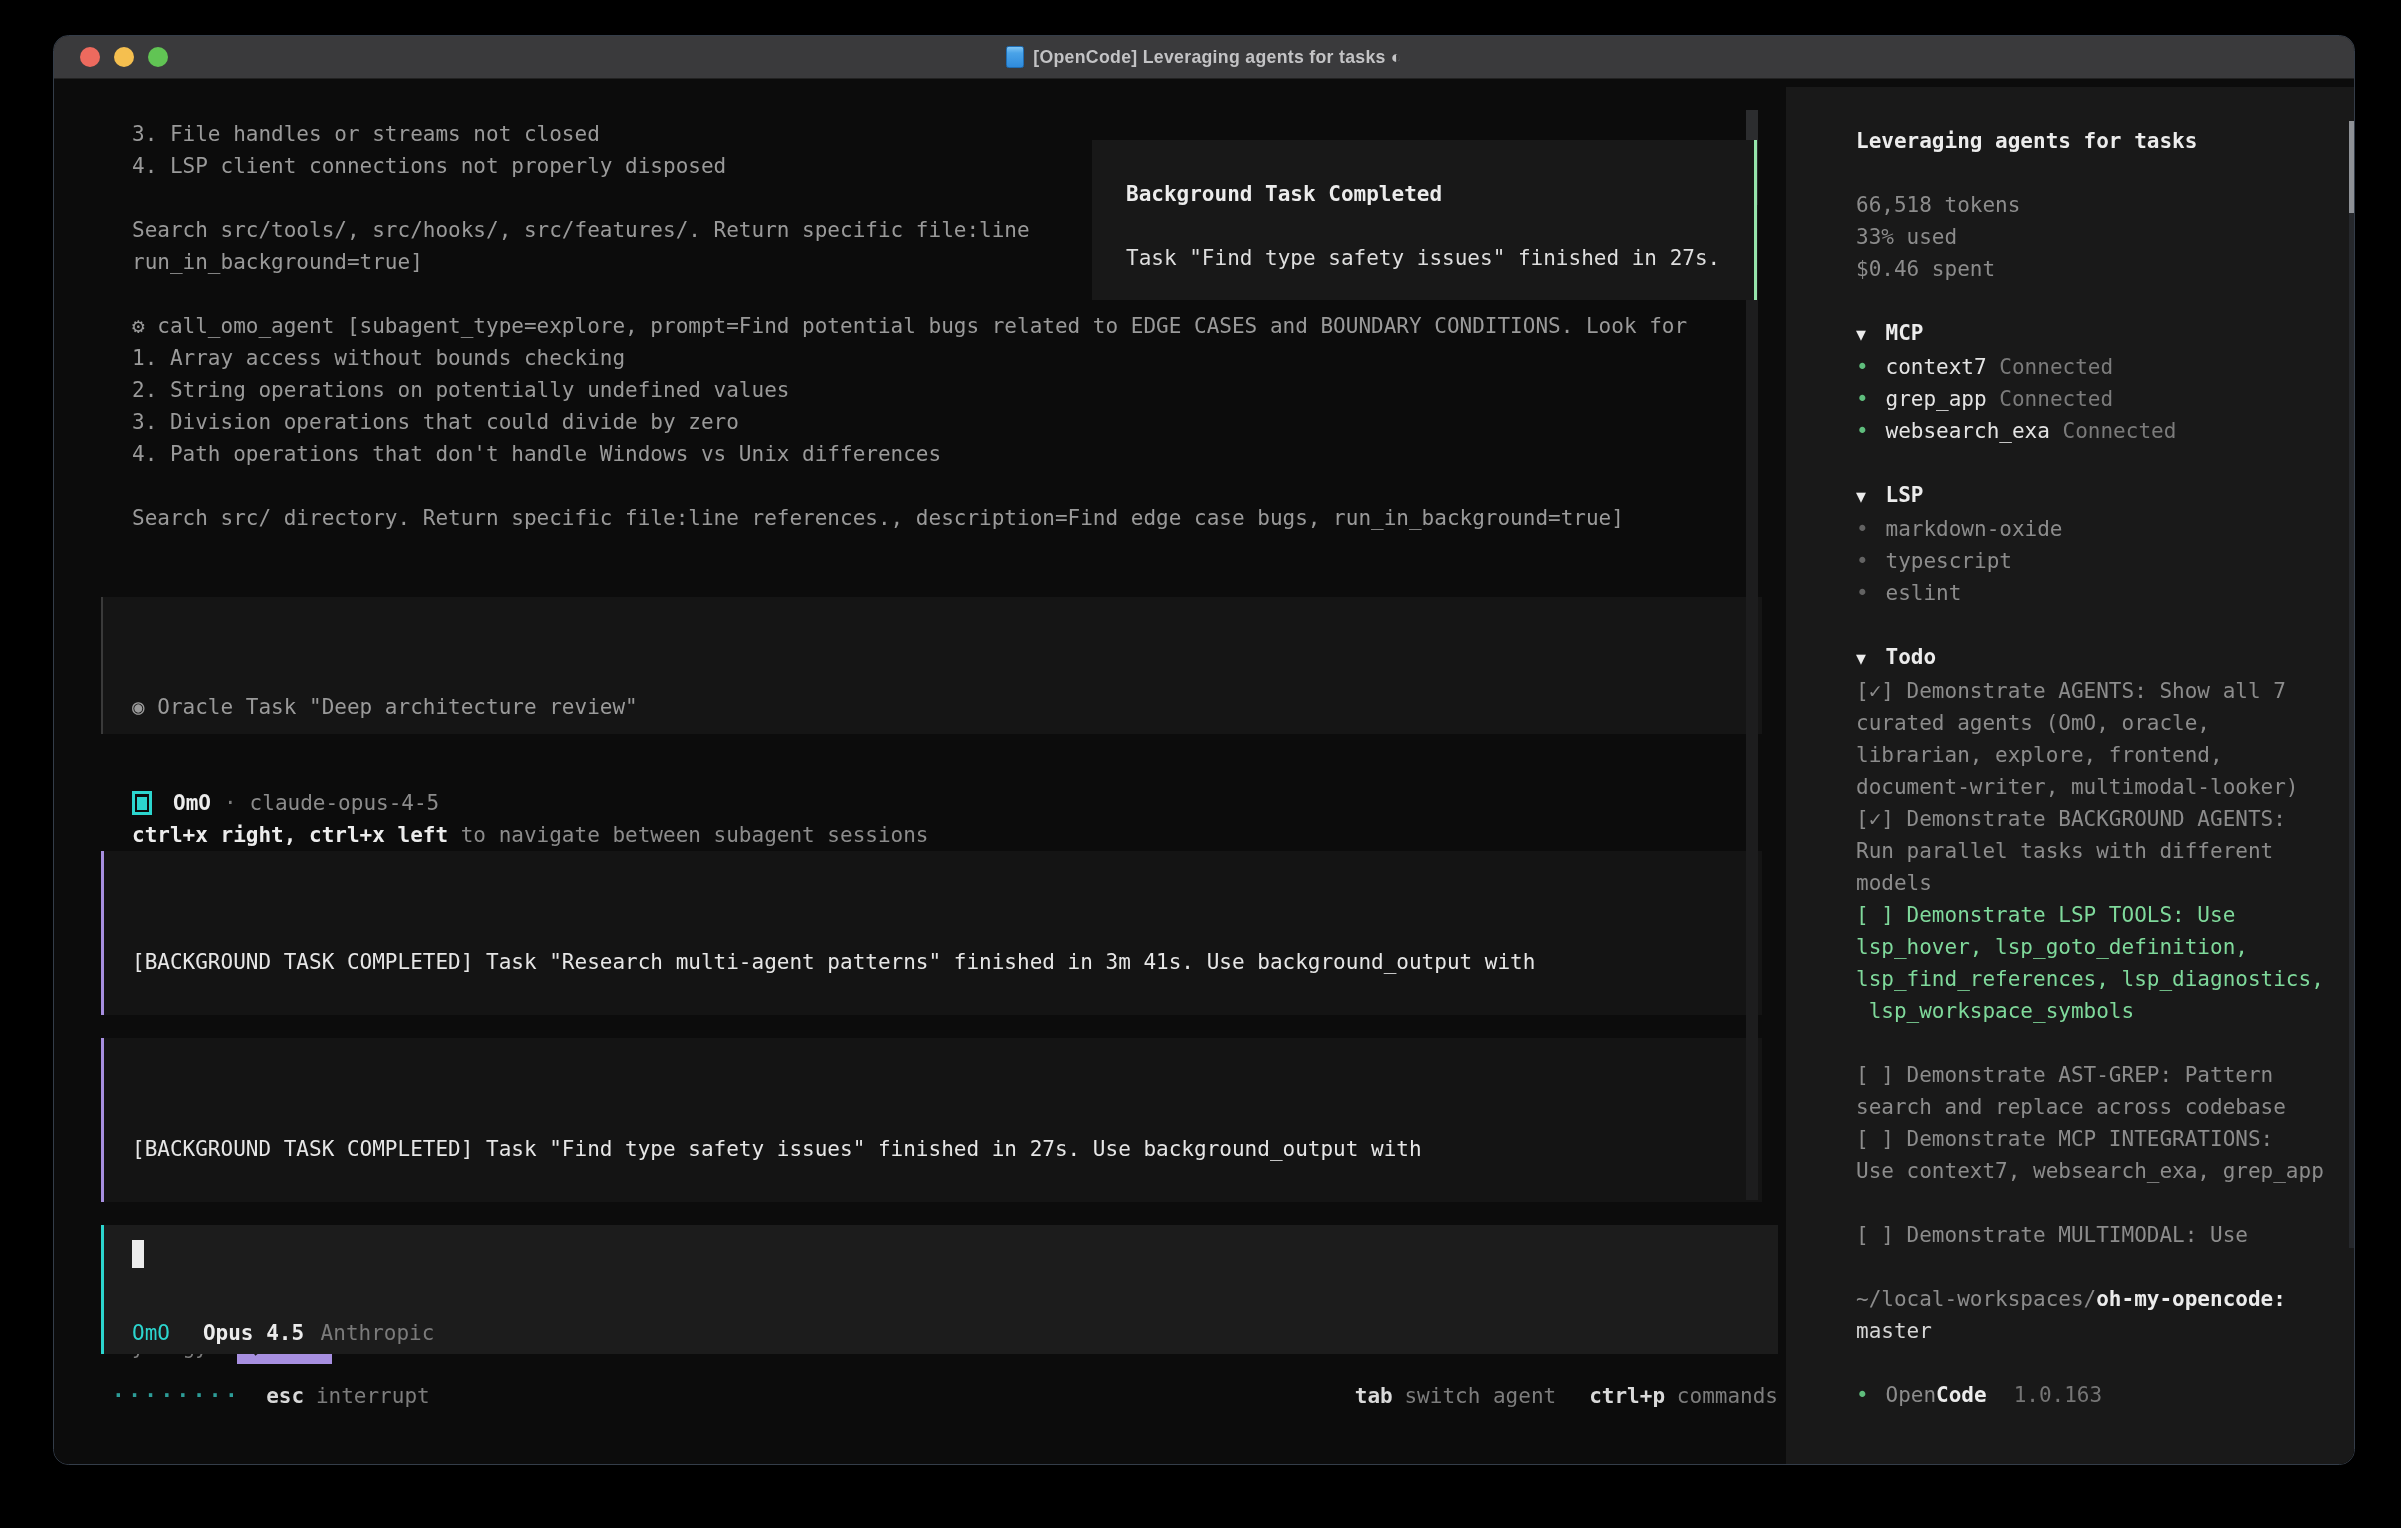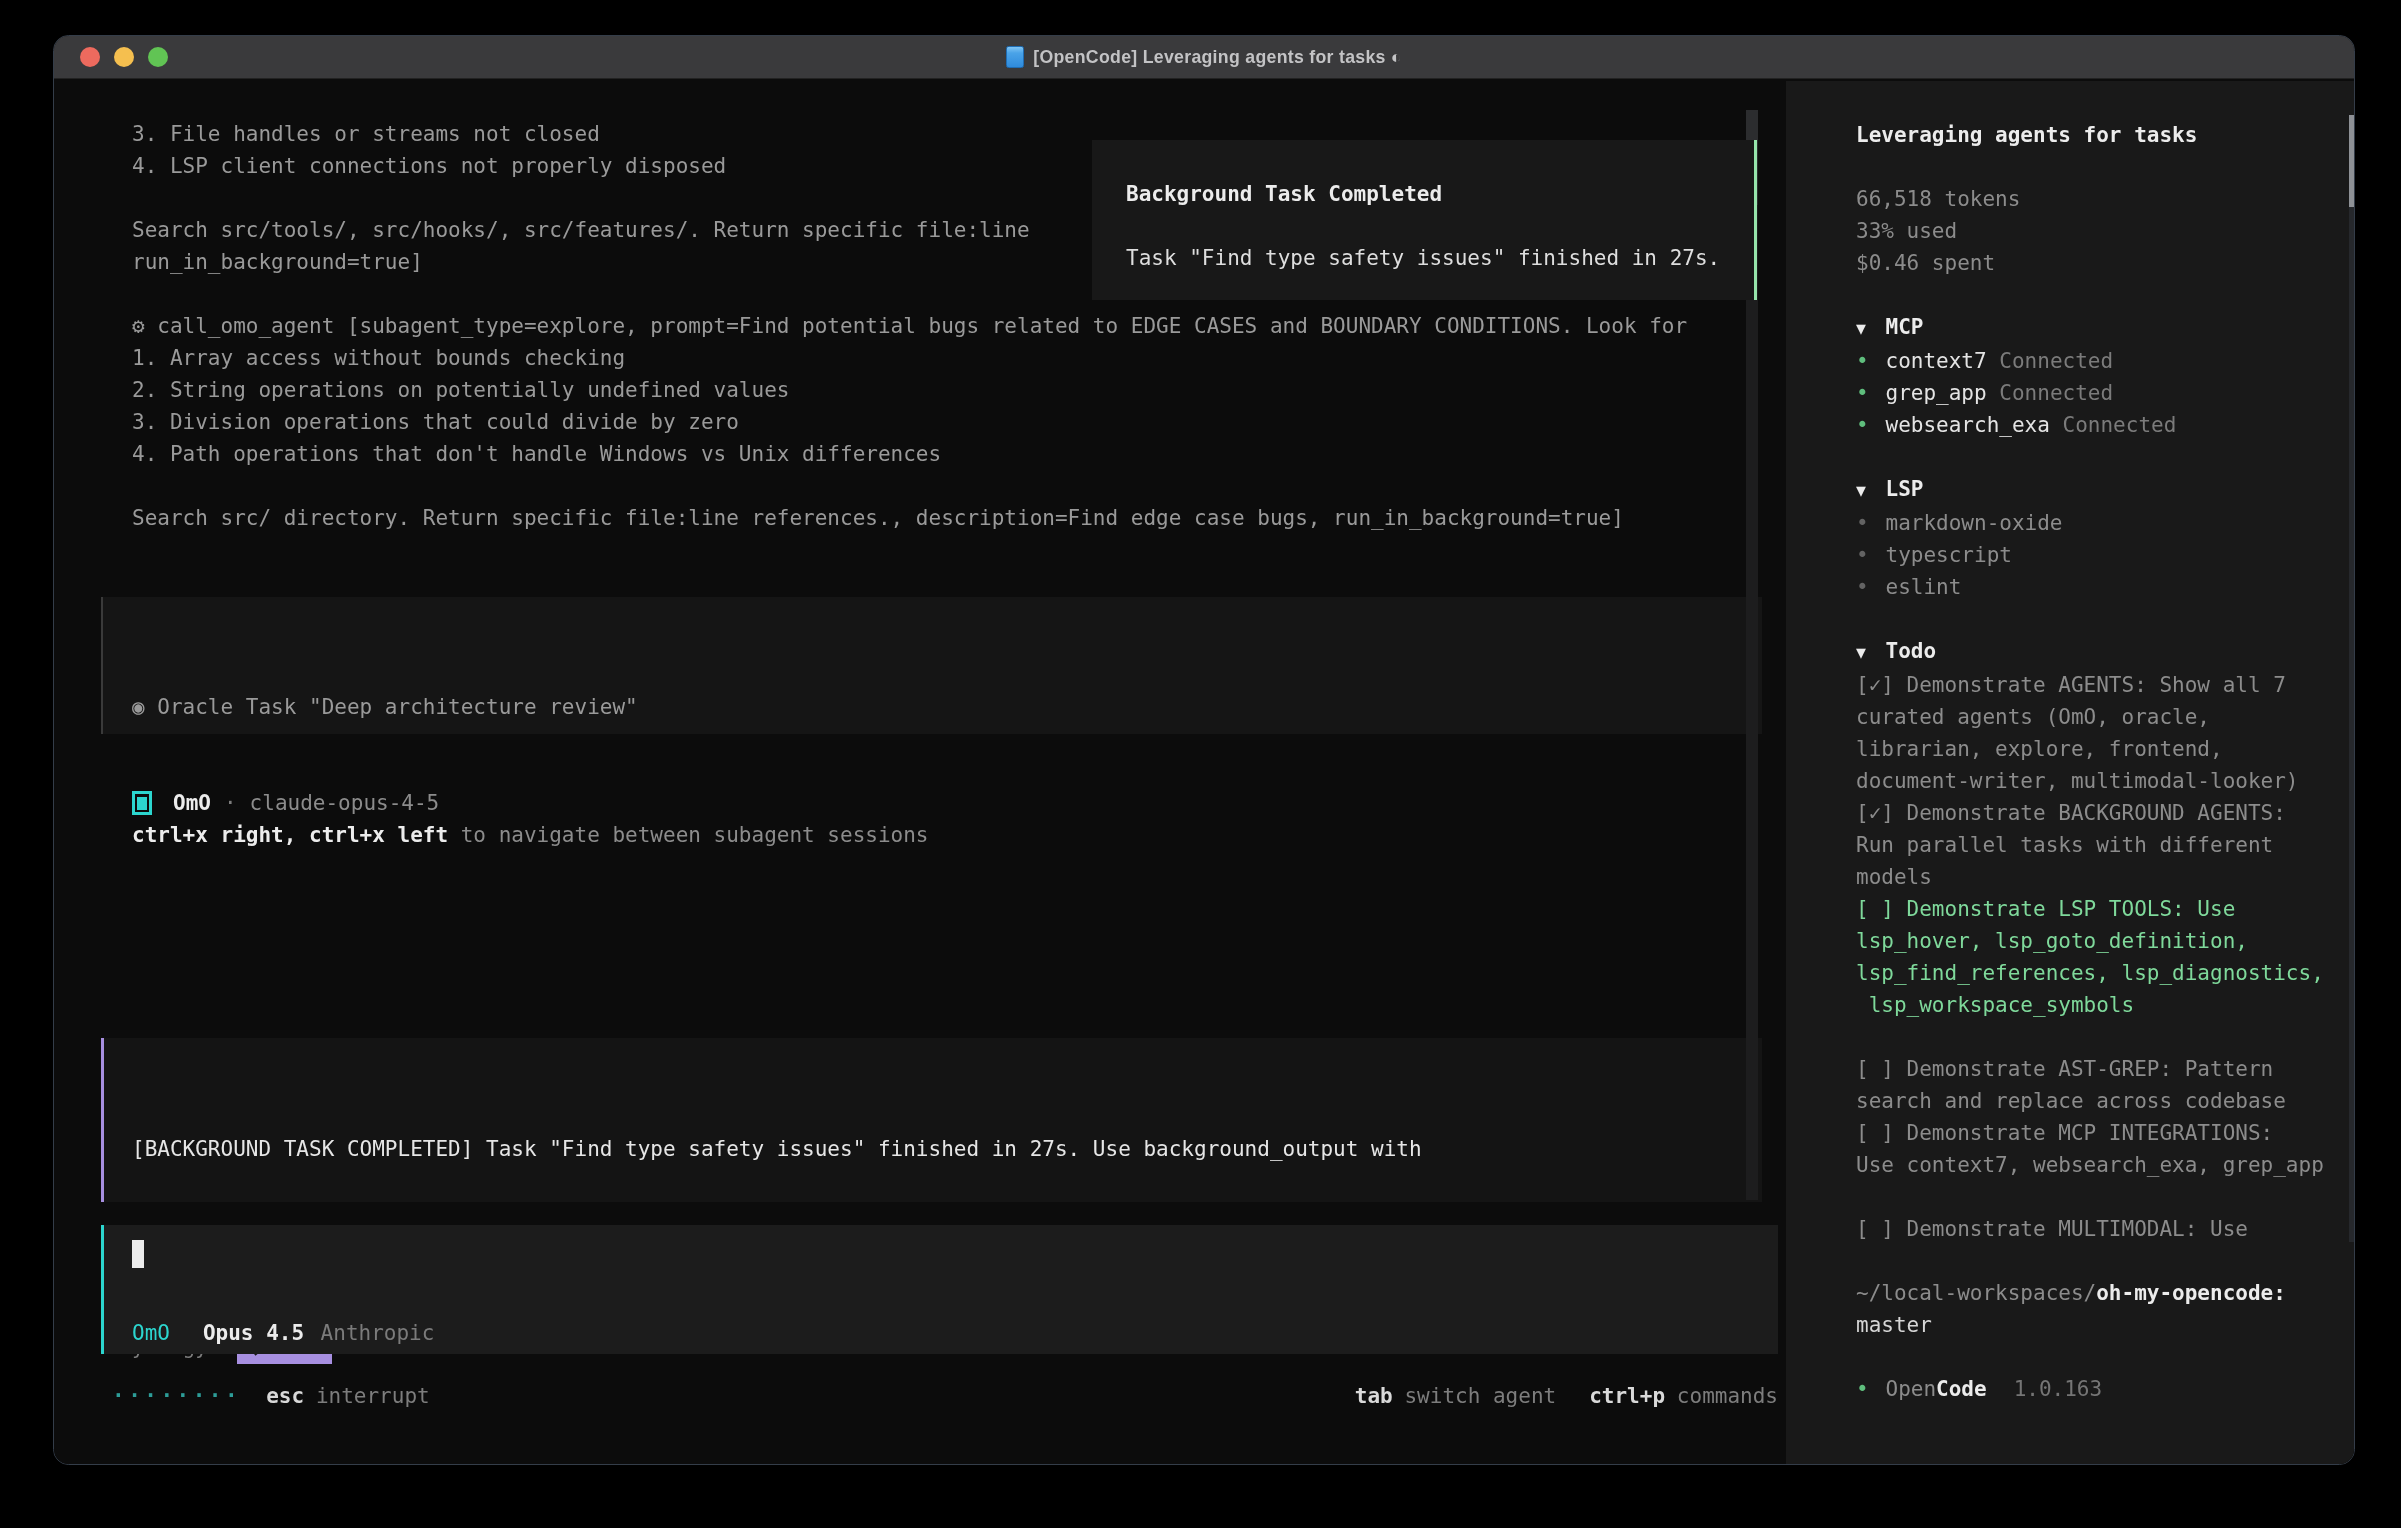--- a/index.html
+++ b/index.html
@@ -73,21 +73,21 @@
 
   .toast { position:absolute; left:1038px; top:61px; width:665px; height:160px;
     background:#181818; border-right:3.5px solid #96e4ab; padding:38px 0 0 34px; z-index:5; }
   .toast-title { color:#ececec; font-weight:bold; }
   .toast-body { color:#dedede; margin-top:32px; }
 
   .main-scrollbar { position:absolute; left:1692px; top:31px; width:11.8px; height:1090px; background:#1d1d1e; }
   .main-scrollbar .thumb { width:100%; height:95px; background:#2c2d2f; }
 
   
-  .sidebar { position:absolute; left:1732px; top:2px; width:568px; bottom:0; background:#191919;
+  .sidebar { position:absolute; left:1732px; top:8px; width:568px; bottom:0; background:#191919;
     font-size:21px; line-height:32px; color:#8c8c8c; padding:38px 23.6px 0 70px; }
   .srow { white-space:pre-wrap; }
   .bold-white { color:#ececec; font-weight:bold; }
   .gap { height:32px; }
   .tri { display:inline-block; font-size:16.5px; color:#ececec; width:29.5px; }
   .bullet { display:inline-block; width:29.5px; }
   .bullet.green { color:#5fbe7d; }
   .bullet.dim { color:#636363; }
   .item-name { color:#e4e4e4; }
   .item-status { color:#7b7b7b; }
@@ -146,20 +146,28 @@
 
       <div class="agent-header">
         <span class="agent-square">
             <i></i>
           </span>
         <span class="agent-name">OmO</span>
         <span class="agent-sep">·</span>
         <span class="agent-model">claude-opus-4-5</span>
       </div>
 
+      <div class="task-box t1">
+        <div>[BACKGROUND TASK COMPLETED] Task "Research multi-agent patterns" finished in 3m 41s. Use background_output with</div>
+        <div>task_id="bg_dcfac161" to get results.</div>
+        <div class="task-meta">
+          <span class="task-user">yeongyu</span>
+          <span class="badge">QUEUED</span>
+        </div>
+      </div>
 
       <div class="task-box t2">
         <div>[BACKGROUND TASK COMPLETED] Task "Find type safety issues" finished in 27s. Use background_output with</div>
         <div>task_id="bg_6f59260c" to get results.</div>
         <div class="task-meta">
           <span class="task-user">yeongyu</span>
           <span class="badge">QUEUED</span>
         </div>
       </div>
 

